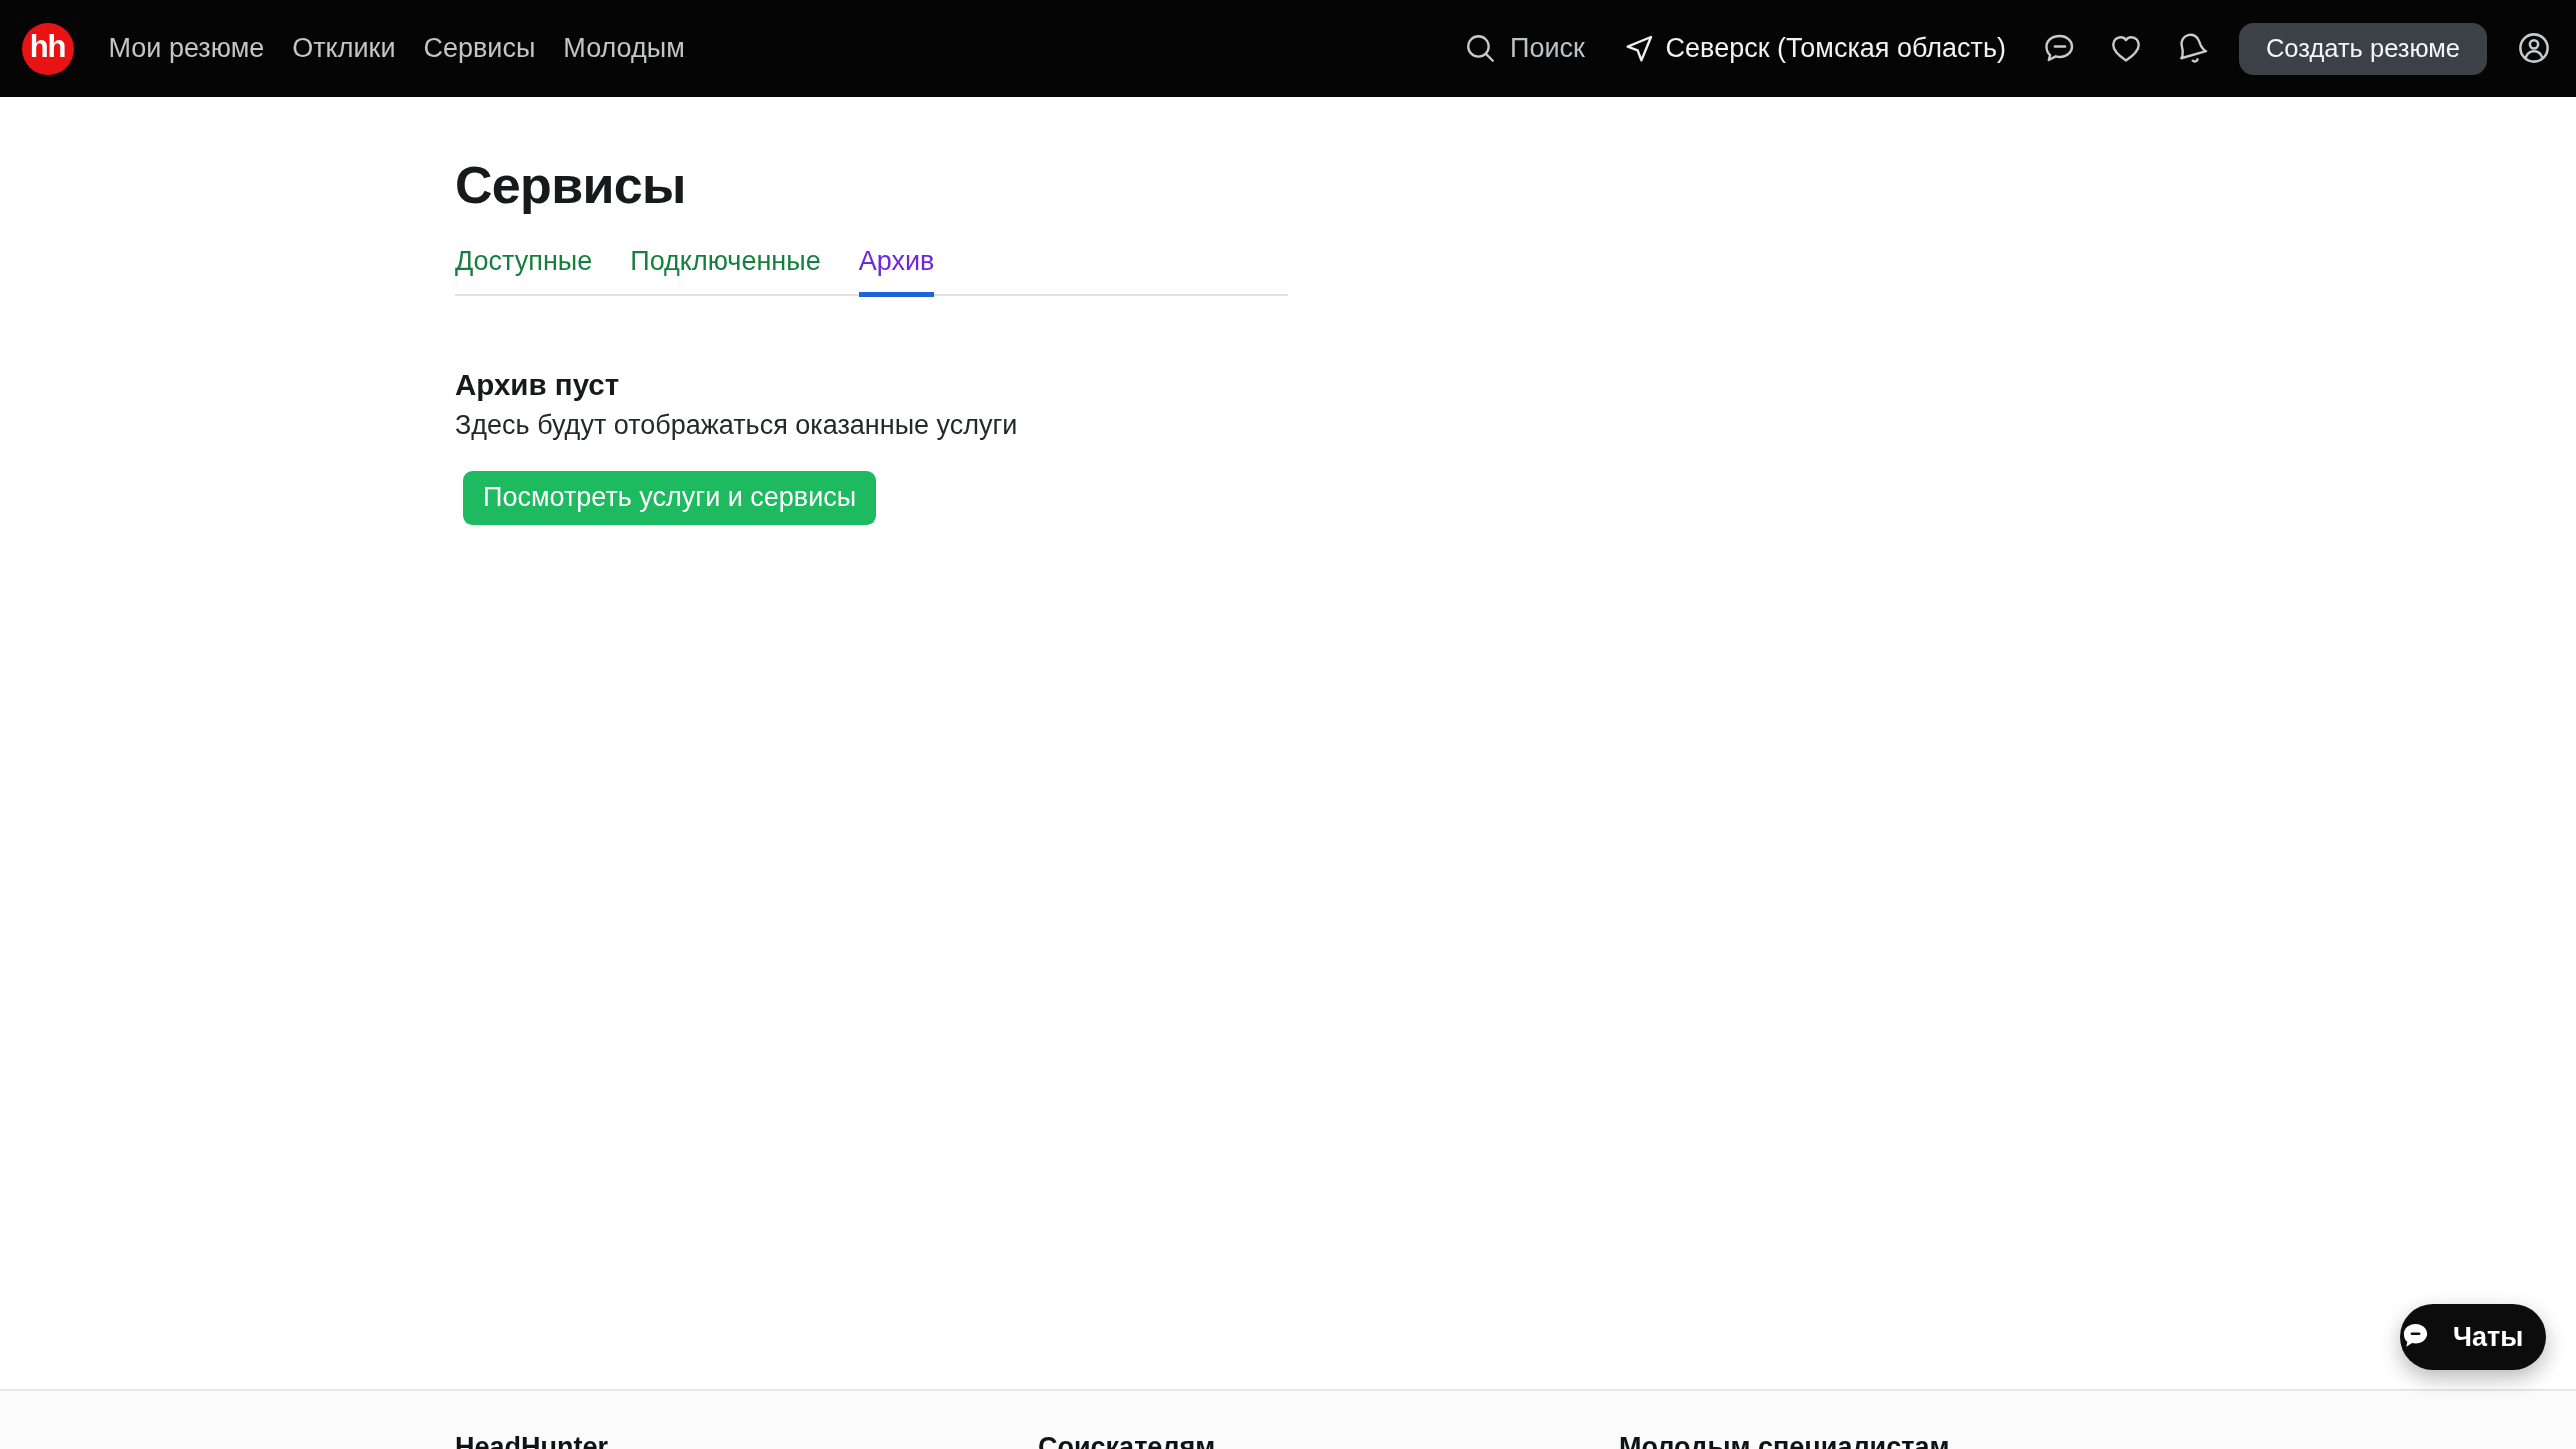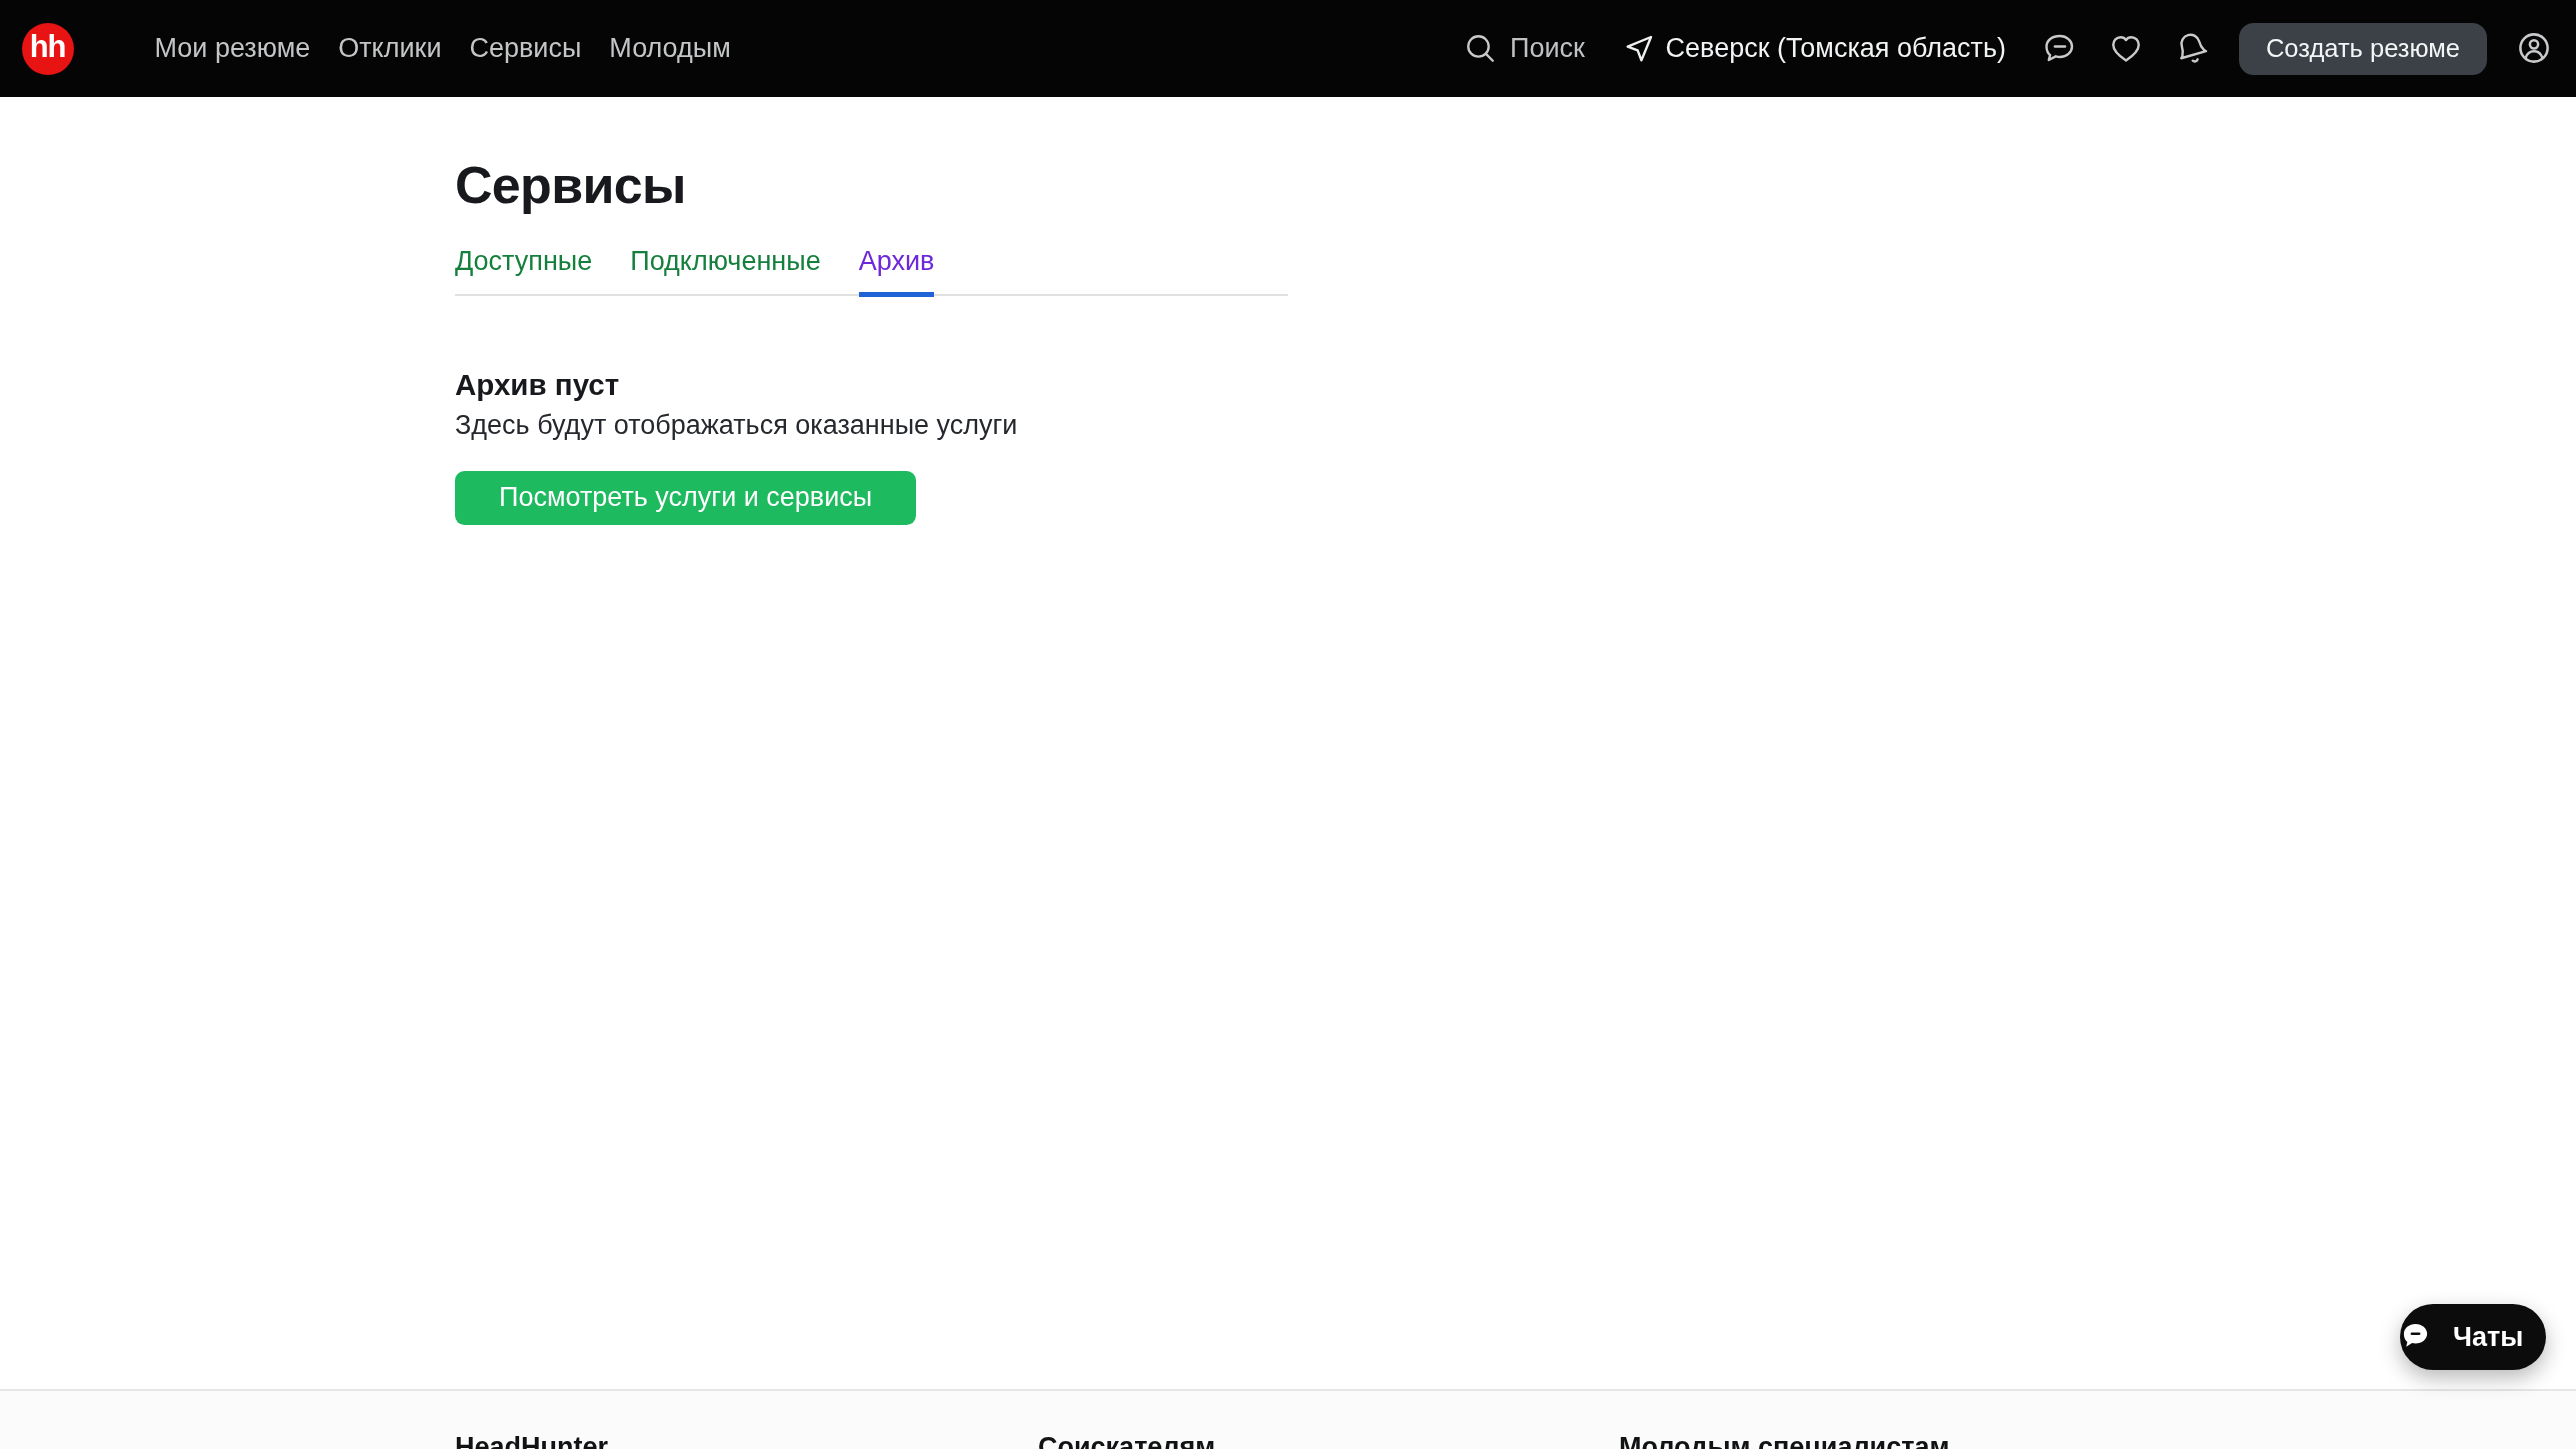--- a/index.html
+++ b/index.html
@@ -5,21 +5,21 @@
   * { margin:0; padding:0; box-sizing:border-box; }
   html,body { width:2576px; height:1449px; overflow:hidden; }
   body {
     font-family:"Liberation Sans","DejaVu Sans",sans-serif;
     background:#ffffff; position:relative;
   }
 
   
   .topnav {
     height:97px; background:#050505; display:flex; align-items:center;
-    padding:0 23px 0 21.5px; color:#c3c5c7;gap:46px;
+    padding:0 23px 0 21.5px; color:#c3c5c7;
   }
   .logo {
     width:52px; height:52px; border-radius:50%; background:#e81313;
     display:flex; align-items:center; justify-content:center;
     color:#ffffff; font-weight:700; font-size:31px; letter-spacing:-1.3px;
     flex:0 0 auto; cursor:pointer; padding-bottom:4px;
   }
   .menu { display:flex; align-items:center; gap:28px; margin-left:35px; }
   .menu-item { font-size:27px; color:#c3c5c7; cursor:pointer; white-space:nowrap; }
 
@@ -56,22 +56,22 @@
     content:""; position:absolute; left:0; right:0; bottom:-2.7px;
     height:4.7px; background:#1f63d6;
   }
 
   .empty-state { margin-top:72px; }
   .empty-title { font-size:29.5px; font-weight:700; color:#17191c; }
   .empty-subtitle { margin-top:8px; font-size:27px; color:#25282c; }
   .green-btn {
     margin-top:29.5px; display:inline-flex; align-items:center; justify-content:center;
     background:#1dba5f; color:#ffffff; border:none; cursor:pointer;
-    font-family:inherit; font-size:27px; height:54px; padding:0 44px;
-    border-radius:9.4px; white-space:nowrap;
+    font-family:inherit; font-size:27px; height:54px; padding:0 20px;
+    border-radius:9.4px; white-space:nowrap;margin-left:8px;
   }
 
   
   .footer {
     position:absolute; left:0; bottom:0; width:100%; height:60px;
     background:#fbfbfb; border-top:2.7px solid #e6e6e6; overflow:hidden;
   }
   .footer-col-title {
     position:absolute; top:41px; font-size:27px; font-weight:600; color:#101214;
     white-space:nowrap; cursor:default;

